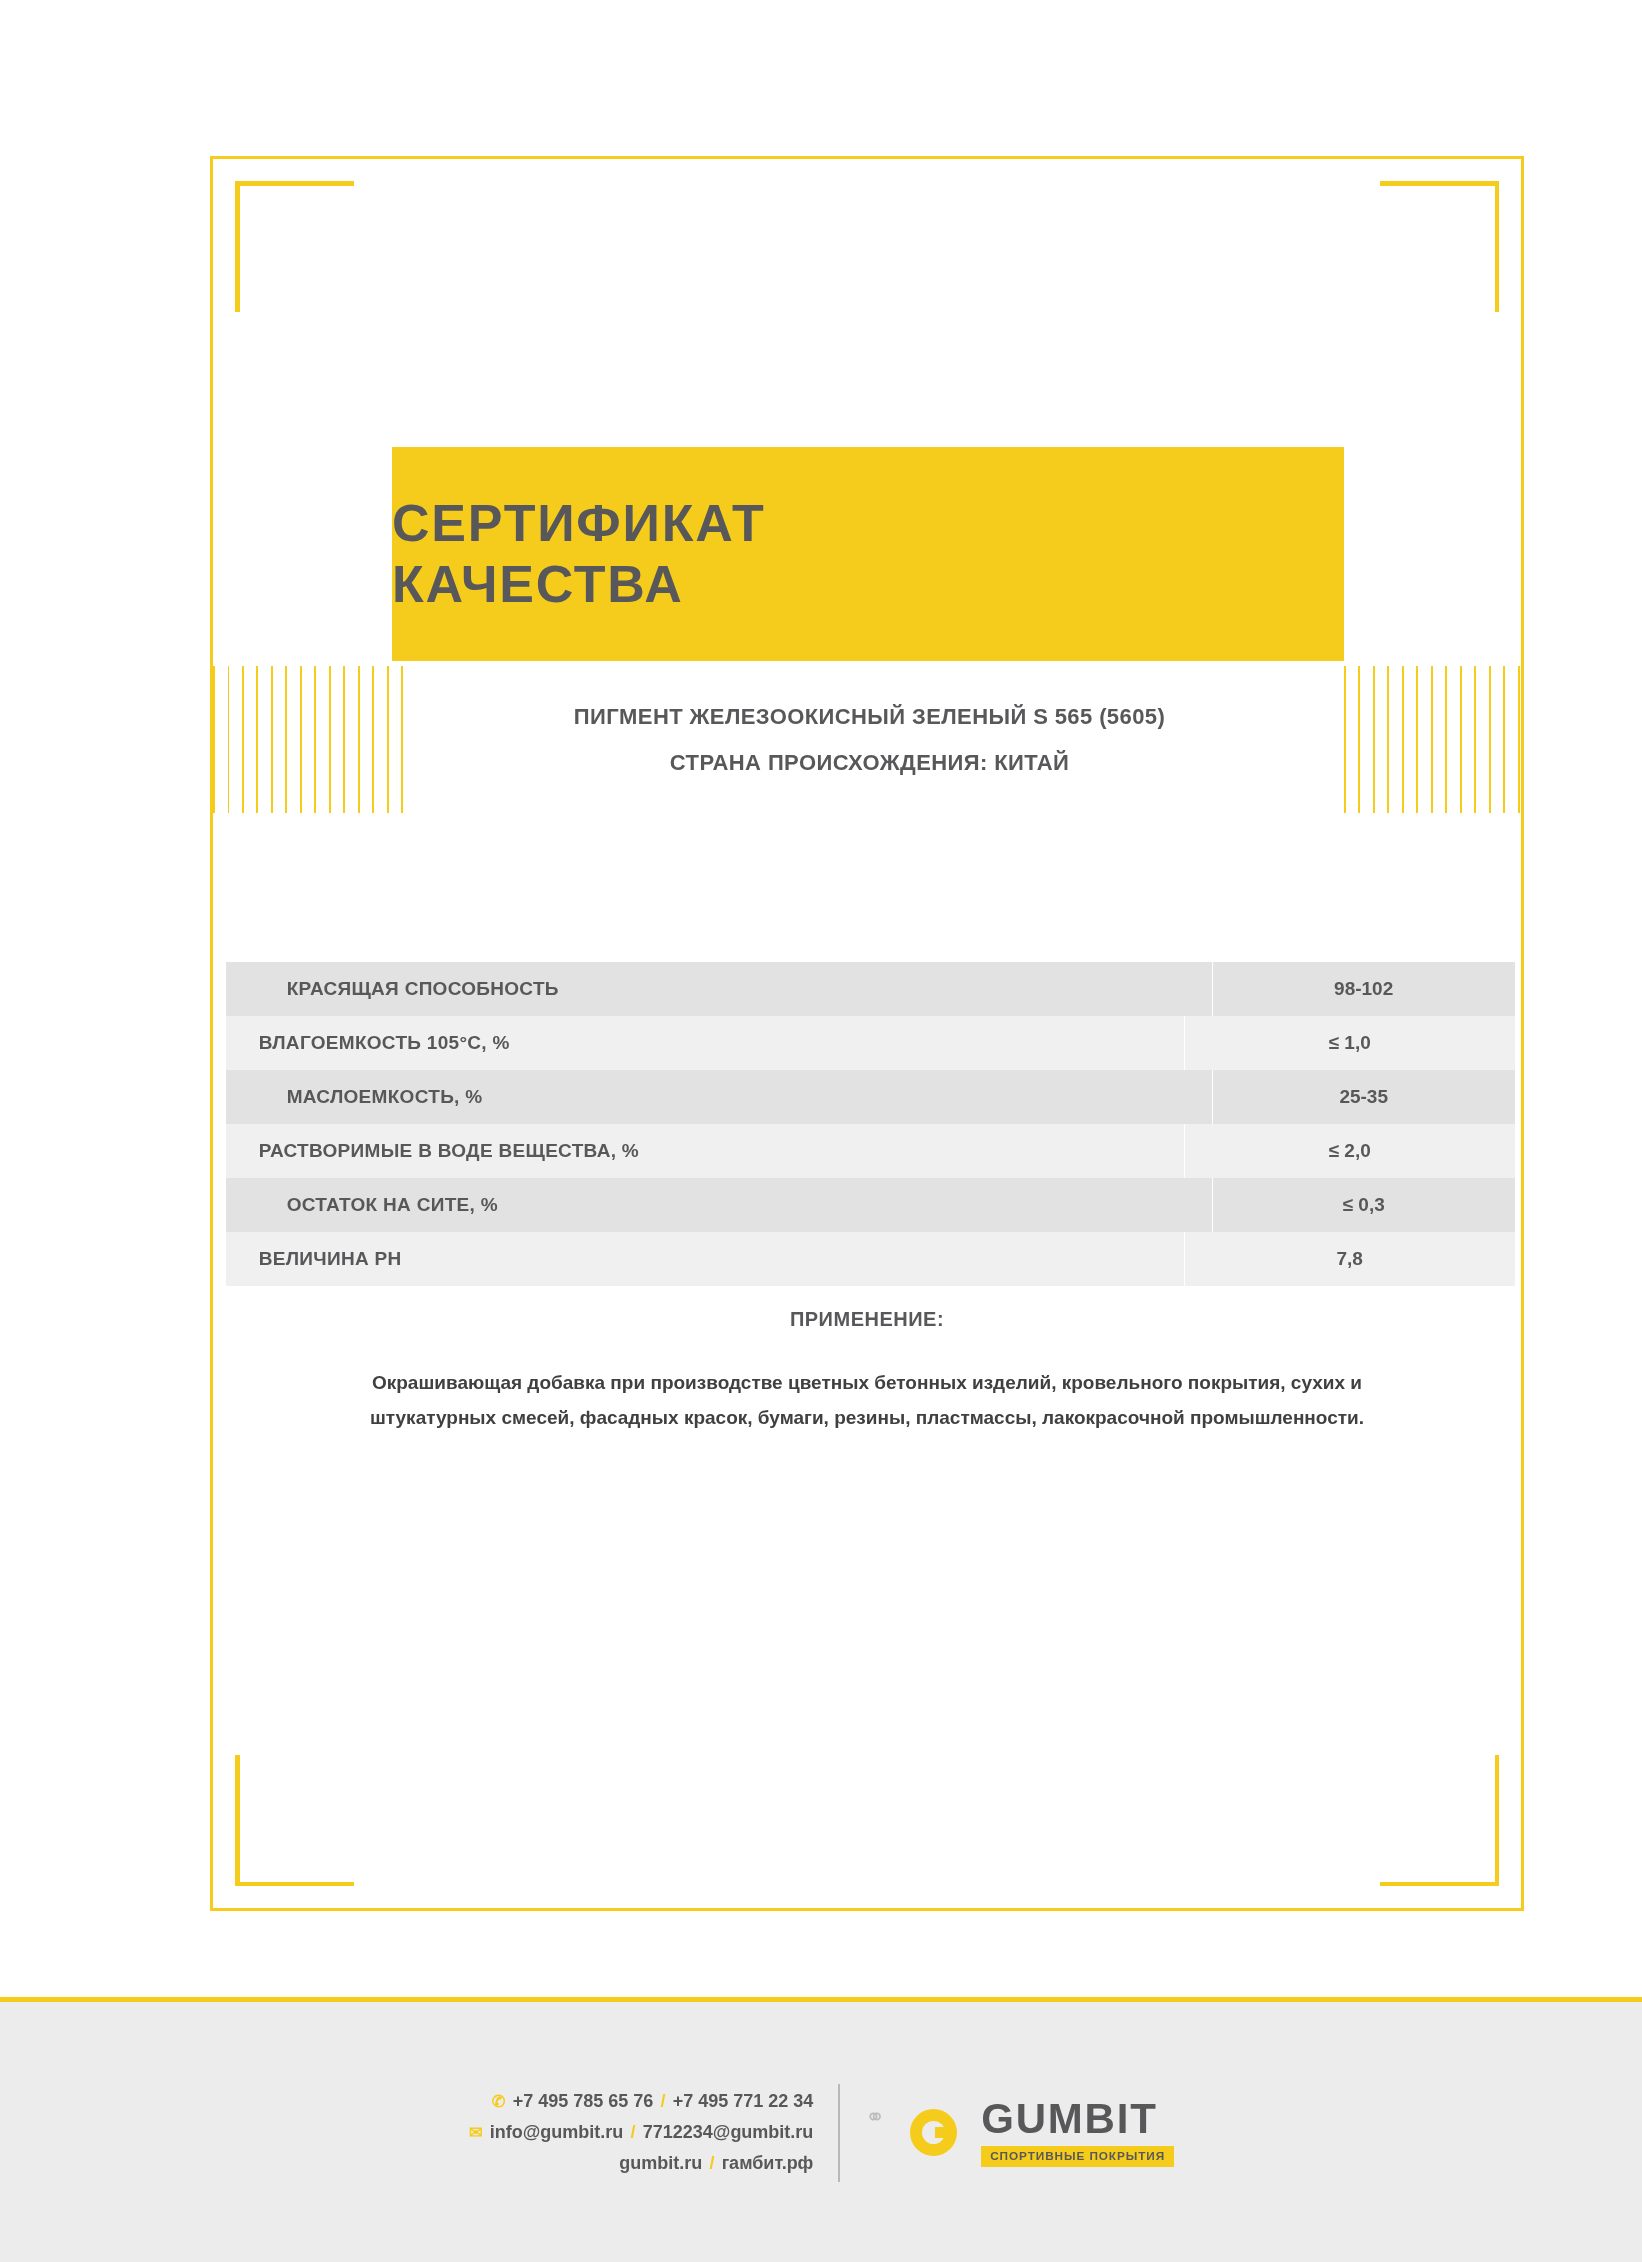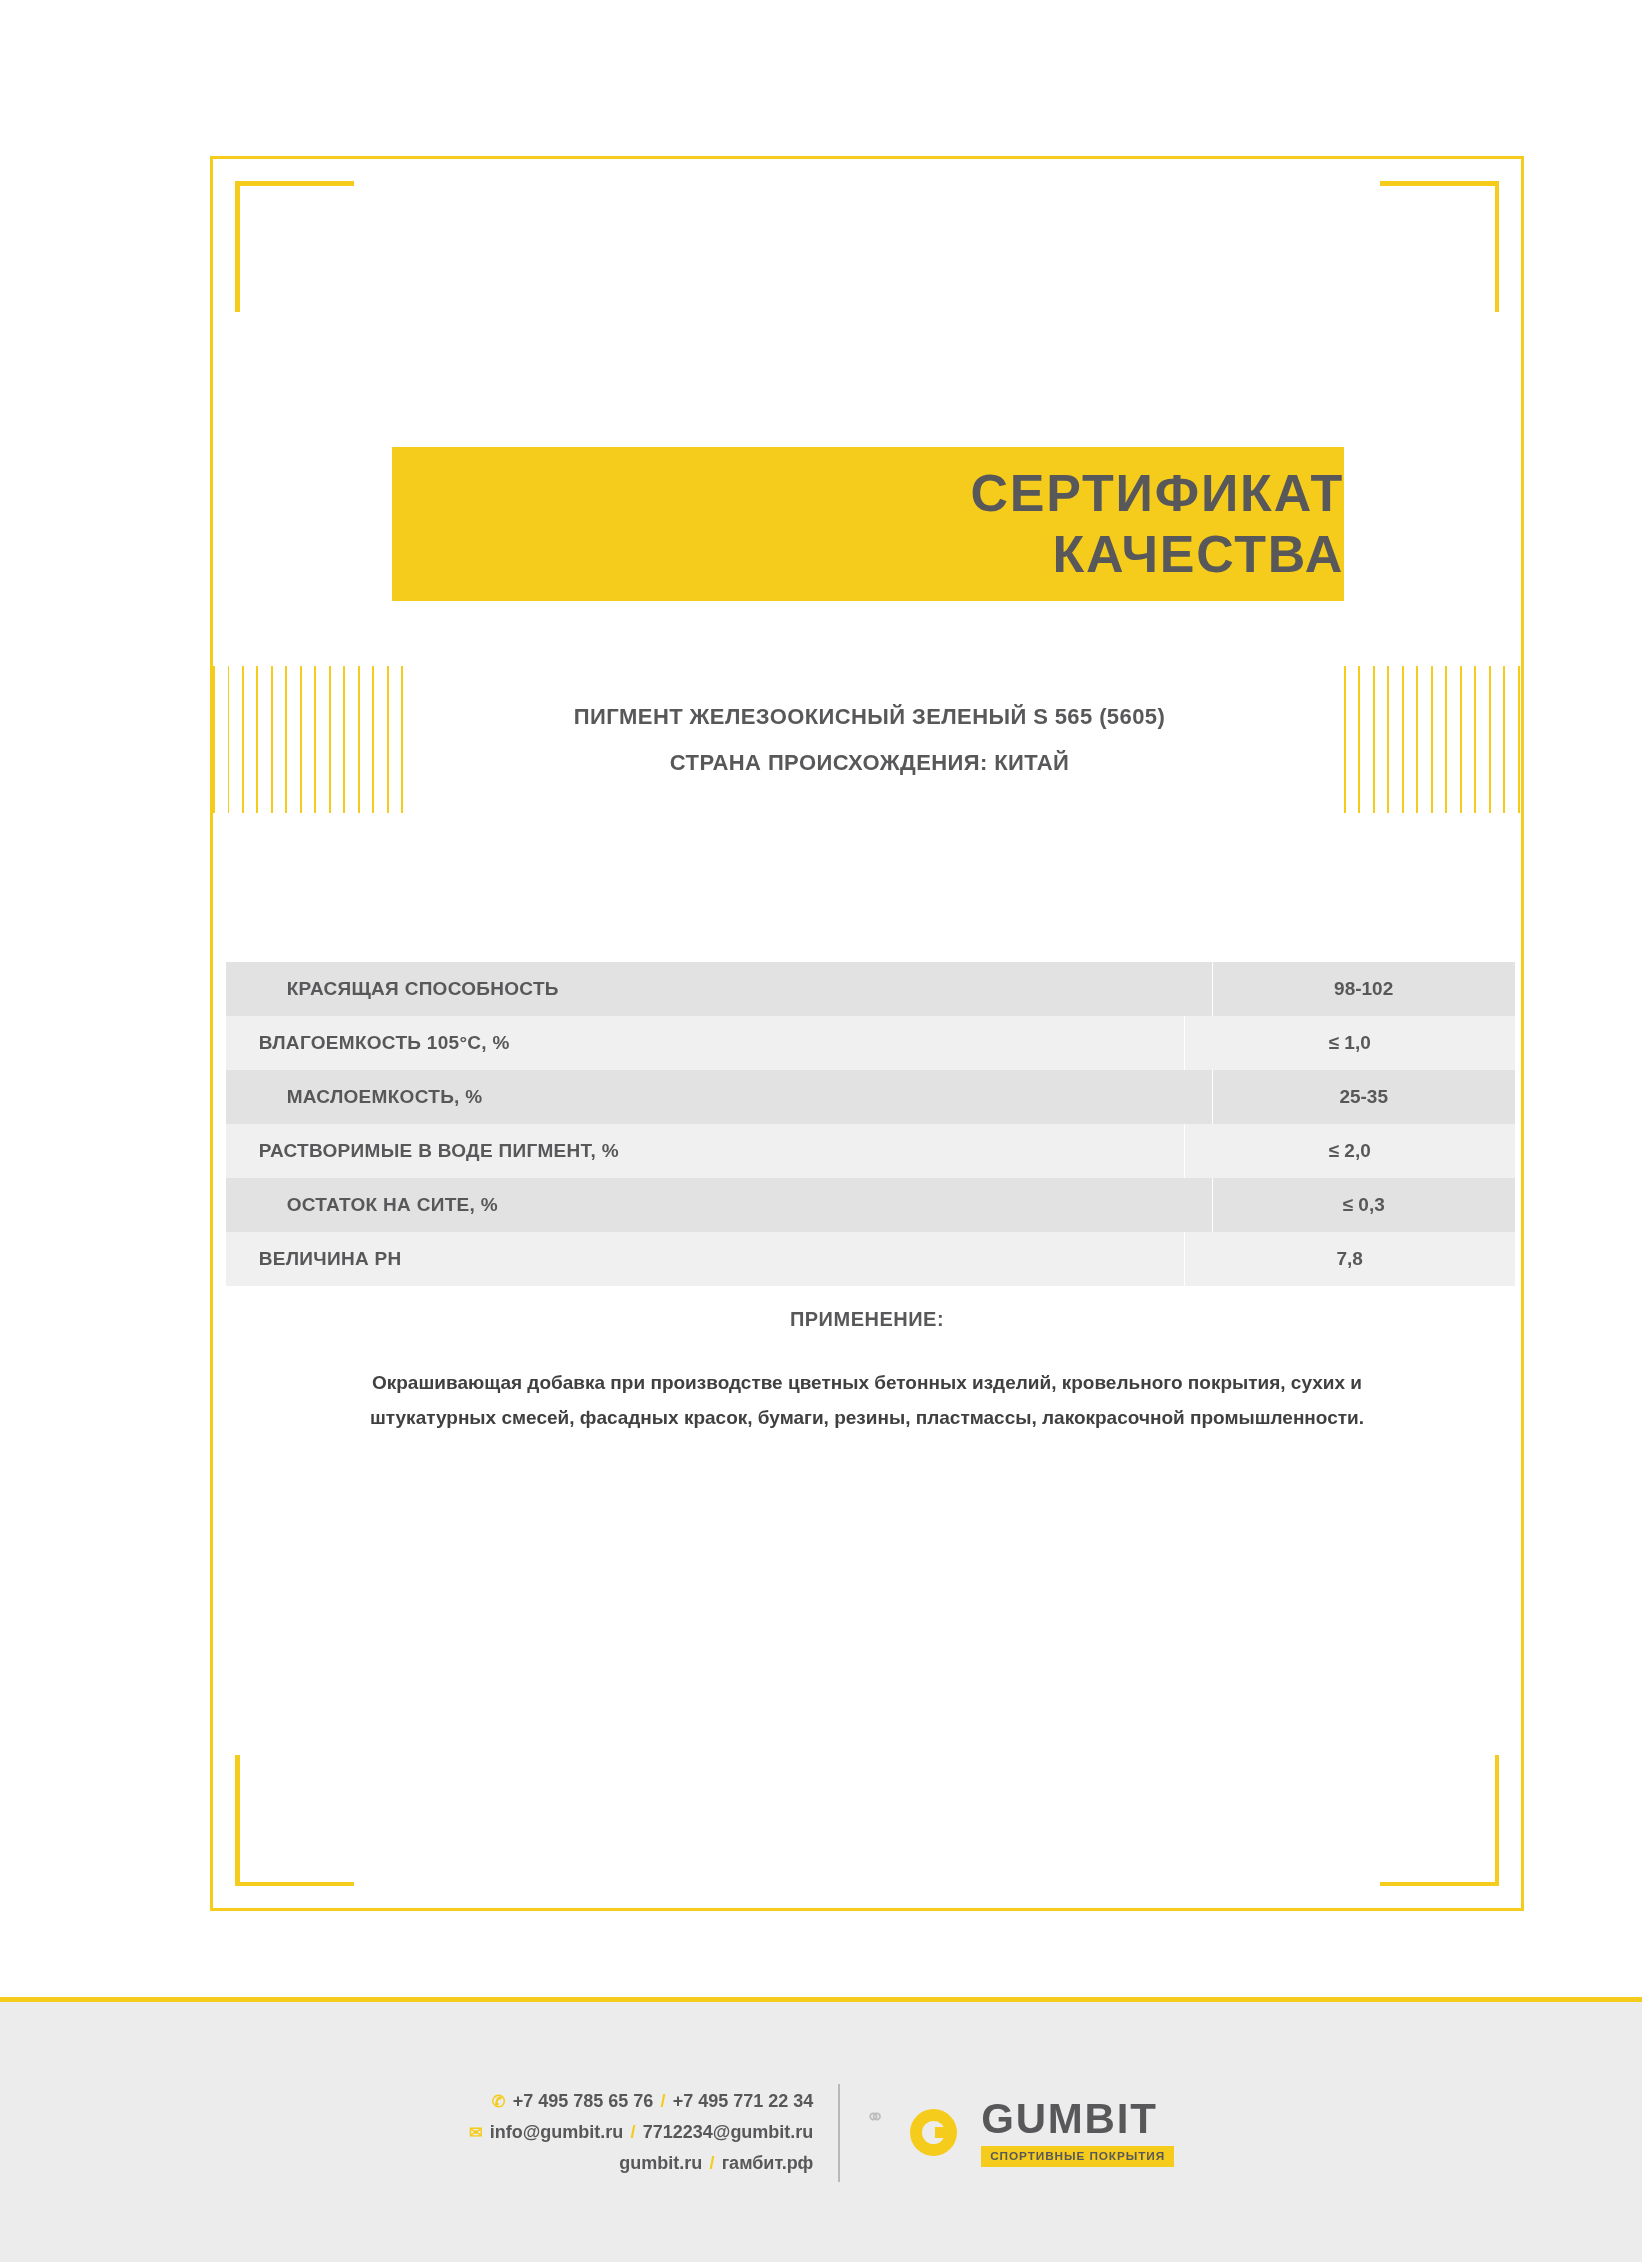--- a/index.html
+++ b/index.html
@@ -49,25 +49,25 @@
   .corner.bl .v { left: 0; bottom: 0; width: 4.5px; height: 131px; }
   .corner.br .h { right: 0; bottom: 0; width: 119px; height: 4.5px; }
   .corner.br .v { right: 0; bottom: 0; width: 4.5px; height: 131px; }
 
   
   .title-banner {
     position: absolute;
     left: 179px;
     top: 288px;
     width: 952px;
-    height: 154px;
+    height: 214px;
     background: #f5cc1c;
     display: flex;
     flex-direction: column;
-    align-items: flex-end;
+    align-items: flex-start;
     justify-content: center;
   }
   .title-line {
     color: #58585a;
     font-weight: bold;
     font-size: 52px;
     letter-spacing: 1.8px;
     line-height: 1.18;
     text-align: center;
   }
@@ -323,21 +323,21 @@
       </div>
       <div class="spec-row even">
         <div class="spec-name">ВЛАГОЕМКОСТЬ 105°С, %</div>
         <div class="spec-value">≤ 1,0</div>
       </div>
       <div class="spec-row odd">
         <div class="spec-name">МАСЛОЕМКОСТЬ, %</div>
         <div class="spec-value">25-35</div>
       </div>
       <div class="spec-row even">
-        <div class="spec-name">РАСТВОРИМЫЕ В ВОДЕ ПИГМЕНТ, %</div>
+        <div class="spec-name">РАСТВОРИМЫЕ В ВОДЕ ВЕЩЕСТВА, %</div>
         <div class="spec-value">≤ 2,0</div>
       </div>
       <div class="spec-row odd">
         <div class="spec-name">ОСТАТОК НА СИТЕ, %</div>
         <div class="spec-value">≤ 0,3</div>
       </div>
       <div class="spec-row even">
         <div class="spec-name">ВЕЛИЧИНА PH</div>
         <div class="spec-value">7,8</div>
       </div>

